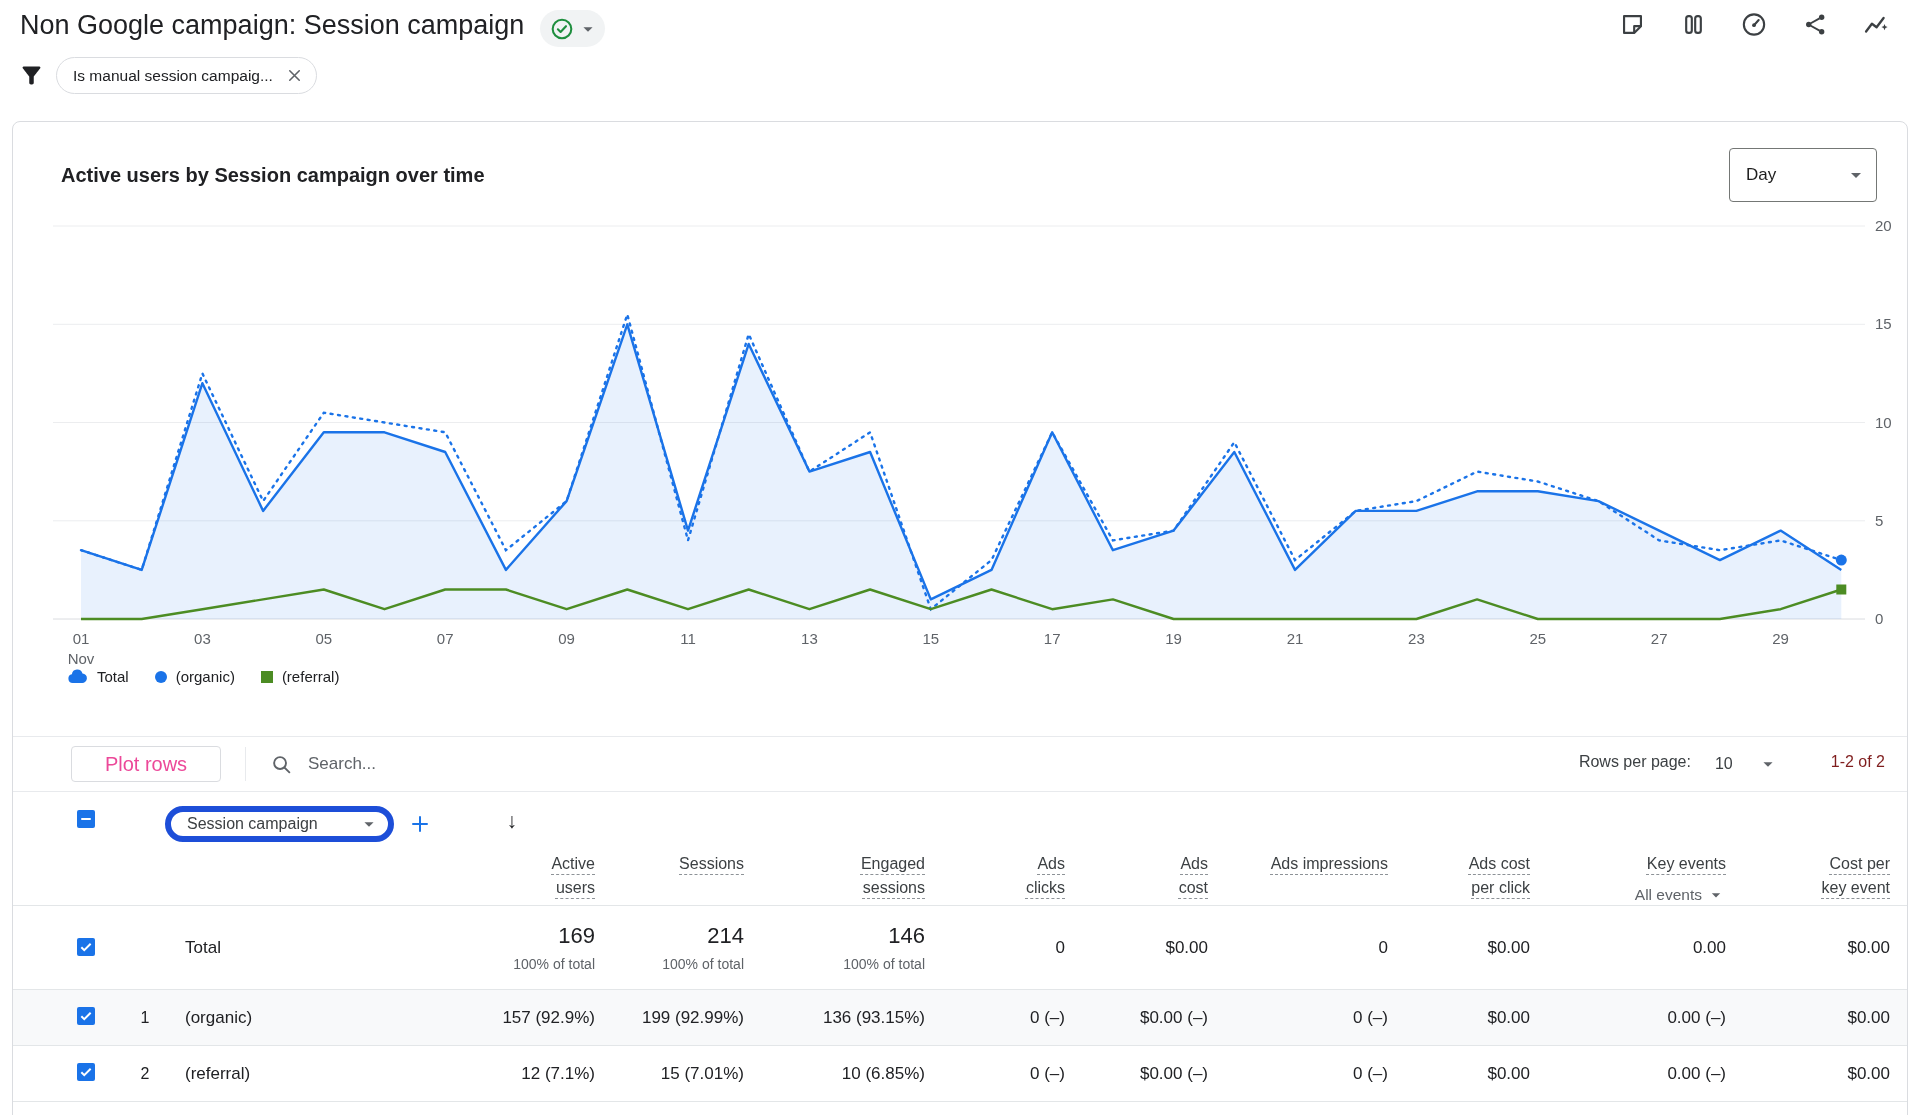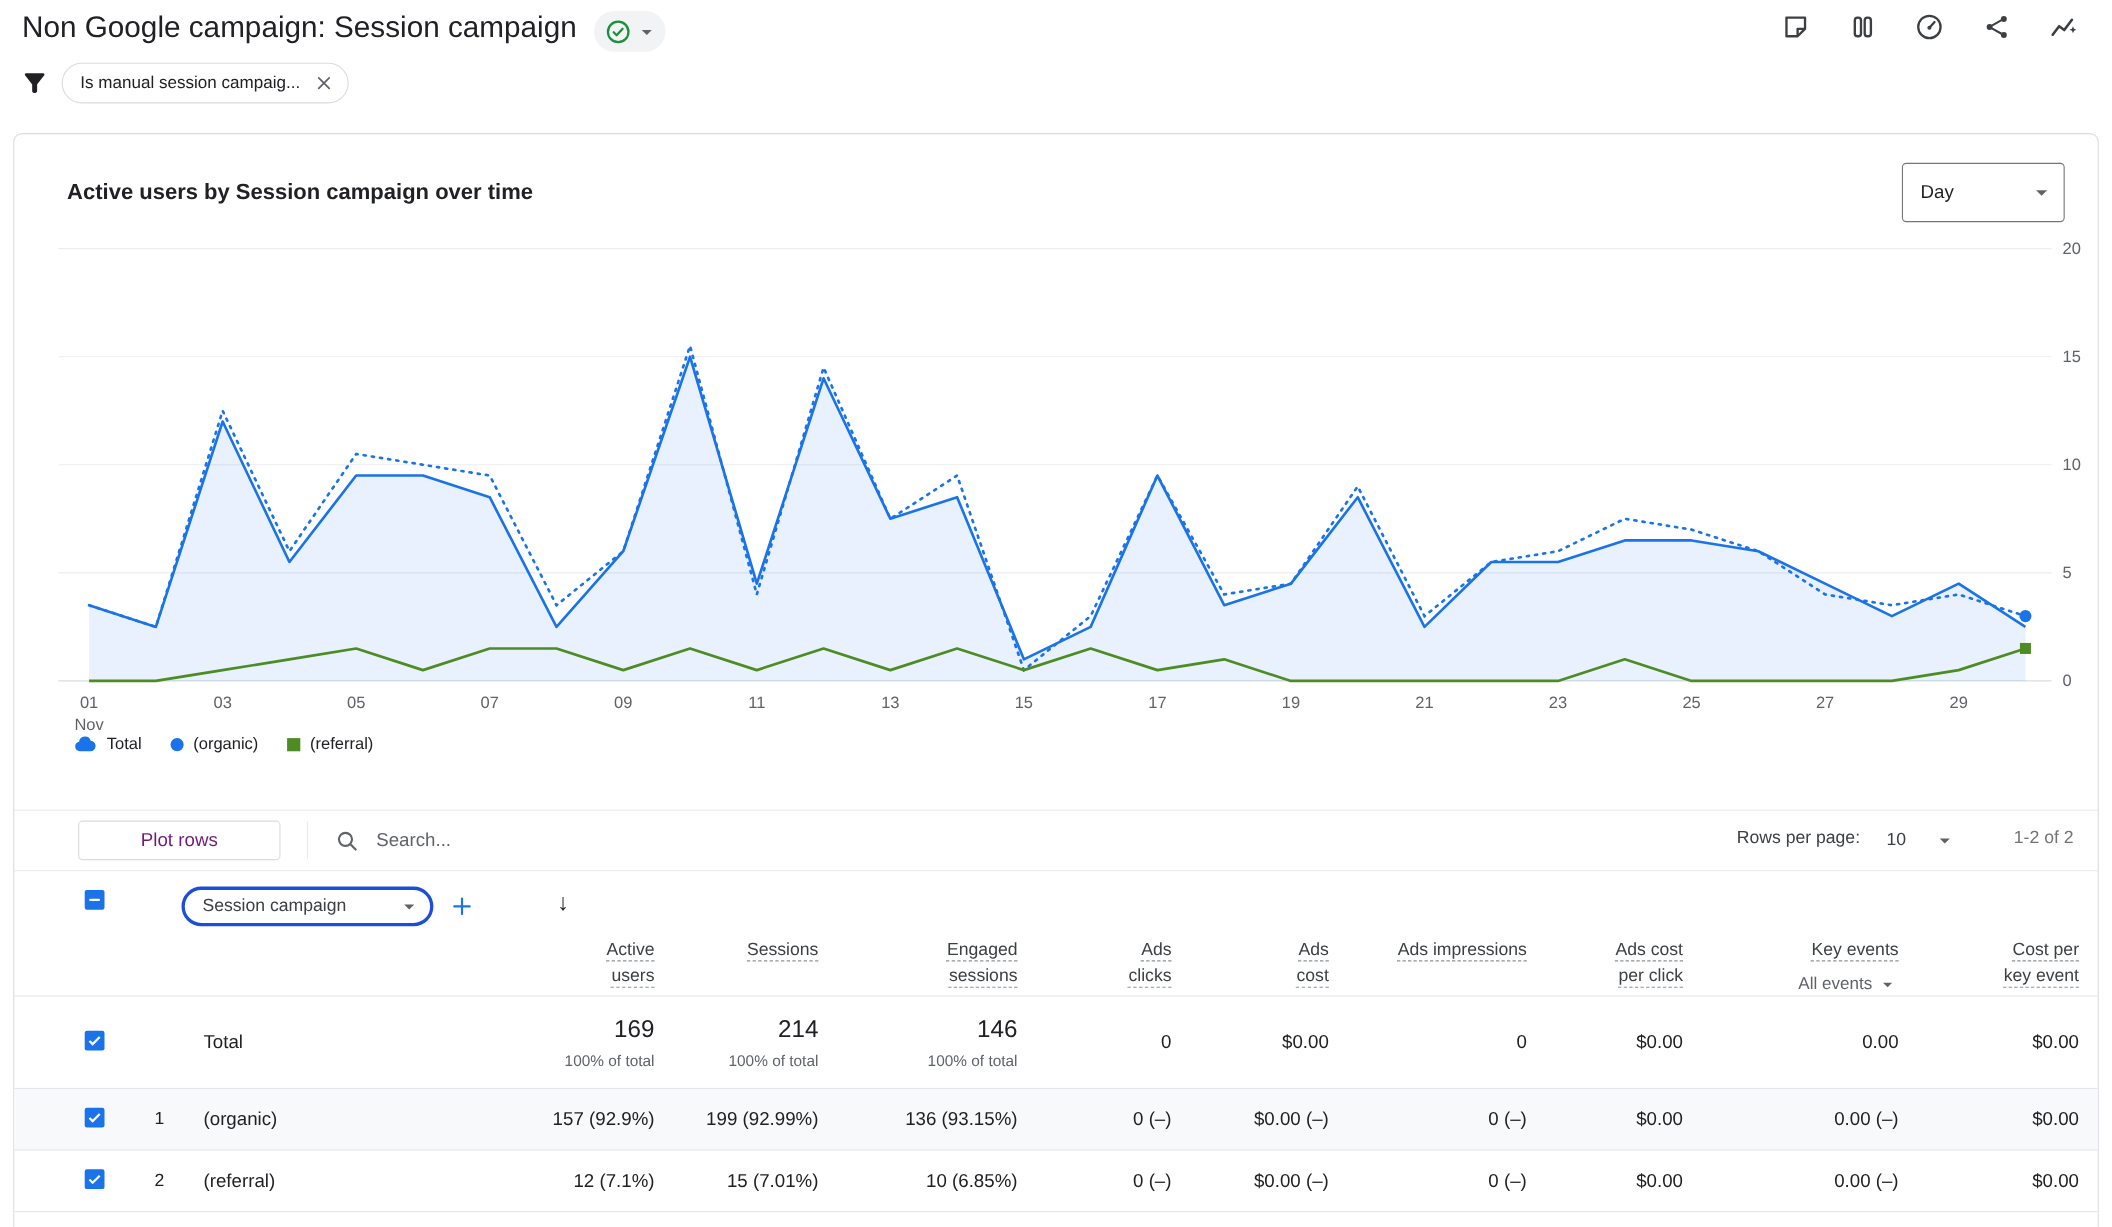--- a/index.html
+++ b/index.html
@@ -41,42 +41,42 @@
 
   .legend { position:absolute; top:546px; left:54px; display:flex; align-items:center; gap:26px; font-size:15px; }
   .legend-item { display:flex; align-items:center; gap:9px; }
   .legend-dot { width:12px; height:12px; border-radius:50%; background:#1a73e8; }
   .legend-sq { width:12px; height:12px; }
 
   
   .tbl { position:absolute; left:0; right:0; top:614px; }
   .toolbar { height:56px; border-top:1px solid #e8eaed; border-bottom:1px solid #e8eaed;
     display:flex; align-items:center; padding:0 22px 0 58px; }
-  .plot-rows-btn { width:184px; height:36px; border:1px solid #dadce0; border-radius:4px;
-    background:#fff; color:#701a75; font-size:17px; font-weight:500; font-family:inherit; cursor:pointer; }
+  .plot-rows-btn { width:150px; height:36px; border:1px solid #dadce0; border-radius:4px;
+    background:#fff; color:#ec4899; font-size:20px; font-weight:500; font-family:inherit; cursor:pointer; }
   .vdiv { width:1px; height:34px; background:#e8eaed; margin:0 24px; }
   .search-wrap { display:flex; align-items:center; gap:13px; }
   .search-input { border:none; outline:none; font-size:17px; width:360px; color:#202124; font-family:inherit; }
   .search-input::placeholder { color:#5f6368; opacity:1; }
   .toolbar-right { margin-left:auto; display:flex; font-size:16px; color:#3c4043; }
   .rpp-select { display:flex; align-items:center; gap:24px; margin-left:24px; cursor:pointer; }
-  .pagination { margin-left:52px; color:#737373; }
+  .pagination { margin-left:52px; color:#7f1d1d; }
 
   
   .grid-row { display:grid;
     grid-template-columns:112px 40px 268px 162px 149px 181px 140px 143px 180px 142px 196px 164px;
     align-items:center; }
   .cb-cell { padding-left:64px; }
   .cb { width:18px; height:18px; border-radius:2px; background:#1a73e8;
     display:inline-flex; align-items:center; justify-content:center; cursor:pointer; }
   .cb--ind::after { content:""; width:10px; height:2px; background:#fff; border-radius:1px; }
 
   .thead { height:114px; border-bottom:1px solid #e3e6e8; align-items:start; padding-top:14px; }
   .dim-cell { display:flex; align-items:center; gap:13px; }
-  .dim-select { width:230px; height:36px; border:3px solid #1d4ed8; border-radius:18px;
+  .dim-select { width:230px; height:36px; border:6px solid #1d4ed8; border-radius:18px;
     display:flex; align-items:center; padding:0 8px 0 16px; font-size:16px; color:#3c4043; cursor:pointer; }
   .dim-select .grow { flex:1; }
   .plus-btn { width:26px; height:26px; display:flex; align-items:center; justify-content:center; cursor:pointer; }
 
   .th { display:flex; justify-content:flex-end; text-align:right; font-size:16px; color:#3c4043;
     padding-top:2px; cursor:pointer; }
   .th-label { display:inline-block; line-height:1.5;
     text-decoration:underline dashed #8d9297 1px; text-underline-offset:5px;margin-top:44px; }
   .w-au .th-label{ max-width:62px; } .w-es .th-label{ max-width:88px; }
   .w-ac .th-label{ max-width:56px; } .w-aco .th-label{ max-width:46px; }

